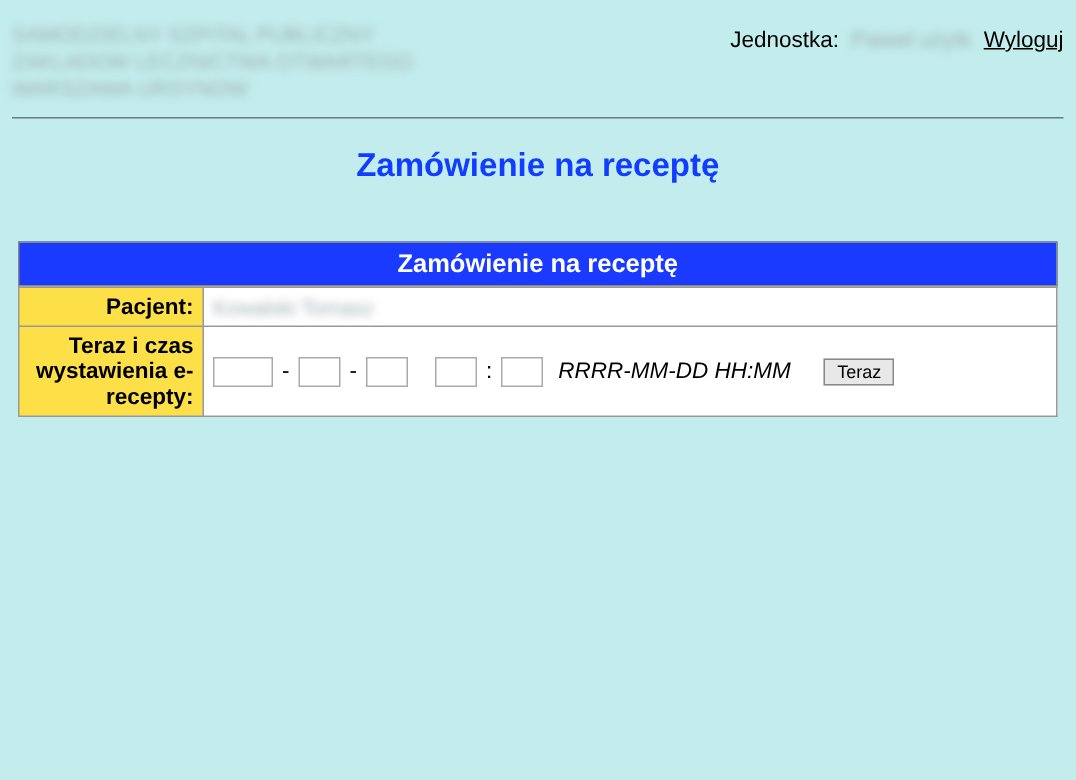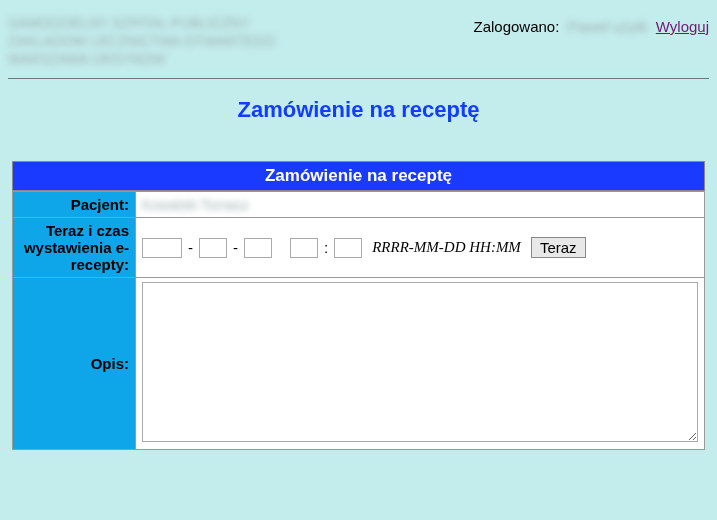--- a/index.html
+++ b/index.html
@@ -37,21 +37,21 @@
     white-space: nowrap;
     padding-top: 4px;
   }
   .login-user {
     color: #9fb0b0;
     filter: blur(3px);
     display: inline-block;
     margin: 0 4px;
   }
   .logout-link {
-    color: #701a75;
+    color: #000000;
     text-decoration: underline;
     cursor: pointer;
     text-align: center;
   }
   h1.page-title {
     text-align: center;
     color: #103dff;
     font-size: 22px;
     font-weight: bold;
     margin: 18px 0 38px 0;
@@ -64,21 +64,21 @@
     color: #fff;
     font-weight: bold;
     font-size: 17px;
     text-align: center;
     padding: 4px 0;
     border: 1px solid #888;
   }
   table.form-table {
     width: 100%;
     border-collapse: collapse;
-    background: #0ea5e9;
+    background: #fde047;
     table-layout: fixed;
   }
   table.form-table td {
     border: 1px solid #999;
     padding: 4px 6px;
     vertical-align: middle;
   }
   td.label-cell {
     width: 110px;
     text-align: right;
@@ -126,29 +126,28 @@
     padding: 1px 3px;
     background: #fff;
   }
   .w40 { width: 40px; }
   .w28 { width: 28px; }
   .sep { font-size: 15px; }
   .format-hint {
     font-style: italic;
     font-size: 15px;
     margin-left: 4px;
-    font-family: Liberation Serif, serif;
   }
   .teraz-btn {
-    font-size: 15px;
+    font-size: 12px;
     padding: 1px 8px;
     border: 1px solid #888;
     background: #e8e8e8;
     cursor: pointer;
-    margin-left: 4px;
+    margin-left: 16px;
   }
   textarea.opis-area {
     width: 100%;
     height: 160px;
     box-sizing: border-box;
     border: 1px solid #aaa;
     resize: both;
     font-family: inherit;
     font-size: 13px;
     padding: 4px;
@@ -161,21 +160,21 @@
 </style>
 </head>
 <body>
 
 <div class="page">
   <div class="topbar">
     <div class="org-block">SAMODZIELNY SZPITAL PUBLICZNY
 ZAKLADOW LECZNICTWA OTWARTEGO
 WARSZAWA URSYNOW</div>
     <div class="login-block">
-      <span>Zalogowano:</span>
+      <span>Jednostka:</span>
       <span class="login-user">Paweł użytk</span>
       <a class="logout-link">Wyloguj</a>
     </div>
   </div>
 
   <h1 class="page-title">Zamówienie na receptę</h1>
 
   <div class="form-wrap">
     <div class="section-header">Zamówienie na receptę</div>
 
@@ -198,22 +197,16 @@
             <input class="small-input w28" value="" style="">
             <span style="width:6px"></span>
             <input class="small-input w28" value="" style="">
             <span class="sep">:</span>
             <input class="small-input w28" value="" style="">
             <span class="format-hint">RRRR-MM-DD HH:MM</span>
             <button type="button" class="teraz-btn">Teraz</button>
           </div>
         </td>
       </tr>
-      <tr>
-        <td class="label-cell">Opis:</td>
-        <td class="value-cell opis-cell">
-          <textarea class="opis-area" style=""></textarea>
-        </td>
-      </tr>
     </tbody>
       </table>
   </div>
 </div>
 
 </body></html>

